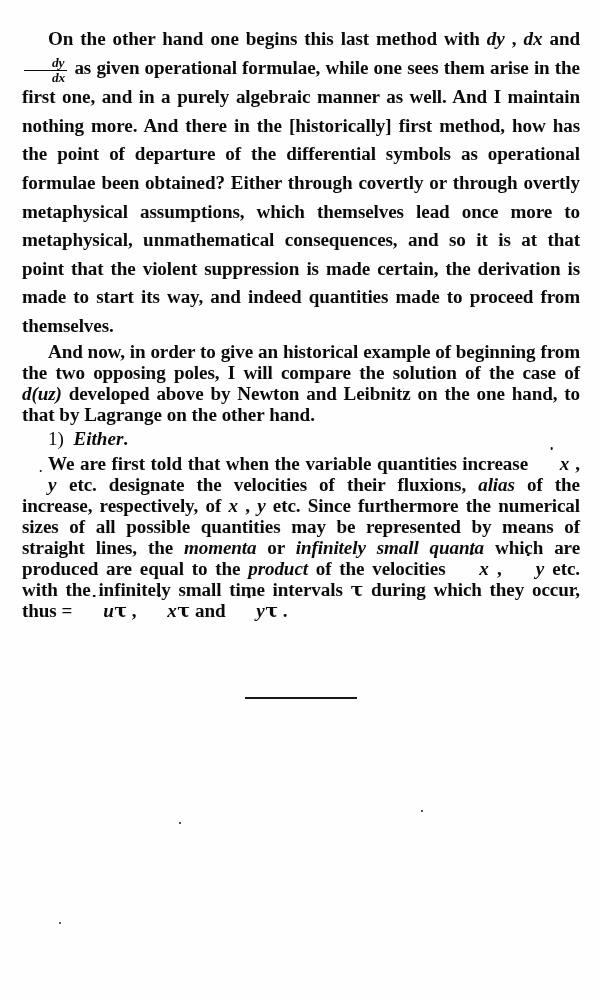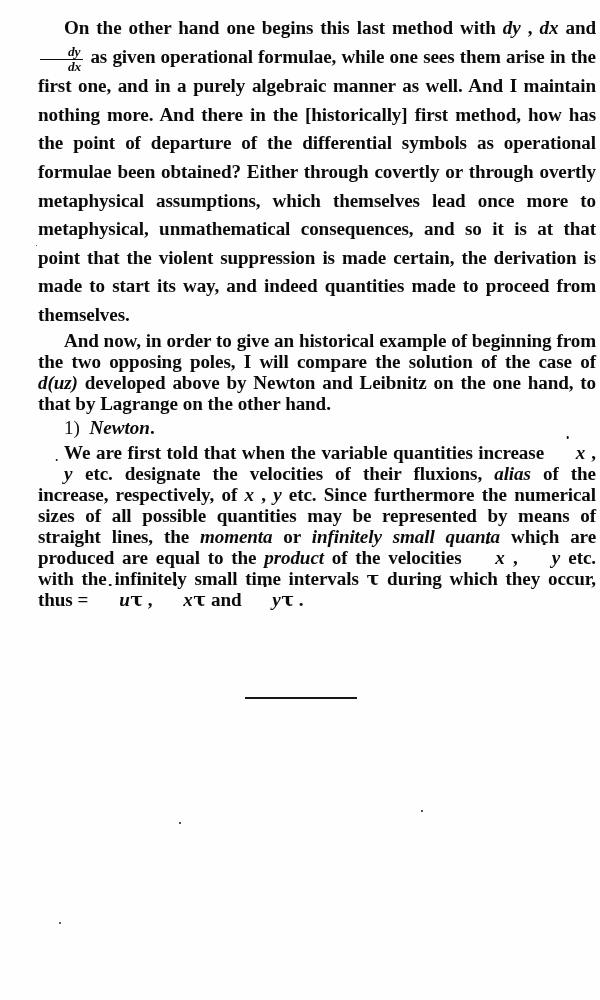--- a/index.html
+++ b/index.html
@@ -21,23 +21,22 @@
     width: 600px;
     height: 1000px;
     background: #fefefe;
     padding: 0;
     box-sizing: border-box;
   }
 
   .textblock {
     position: absolute;
     left: 22px;
-    top: 14px;
+    top: 25px;
     width: 558px;
-    margin-left: 16px;
   }
 
   
   p.para {
     margin: 0;
     text-align: justify;
     text-align-last: left;
     font-size: 19.1px;
     line-height: 21px;
     font-weight: 700;
@@ -129,21 +128,21 @@
 <body>
 
 <div class="page">
 
   <div class="textblock">
 
     <p class="para indent frac-host"><span>On the other hand one begins this last method with </span><i>dy</i><span> , </span><i>dx</i><span> and </span><span class="frac"><span class="num">dy</span><span class="den">dx</span></span><span> as given operational formulae, while one sees them arise in the first one, and in a purely algebraic manner as well. And I maintain nothing more. And there in the [historically] first method, how has the point of departure of the differential symbols as operational formulae been obtained? Either through covertly or through overtly metaphysical assumptions, which themselves lead once more to metaphysical, unmathematical consequences, and so it is at that point that the violent suppression is made certain, the derivation is made to start its way, and indeed quantities made to proceed from themselves.</span></p>
 
     <p class="para indent"><span>And now, in order to give an historical example of beginning from the two opposing poles, I will compare the solution of the case of </span><i>d(uz)</i><span> developed above by Newton and Leibnitz on the one hand, to that by Lagrange on the other hand.</span></p>
 
-    <p class="item"><span class="num">1)</span>&nbsp;&nbsp;<span class="name">Newton</span><span>.</span></p>
+    <p class="item"><span class="num">1)</span>&nbsp;&nbsp;<span class="name">Either</span><span>.</span></p>
 
     <p class="para indent"><span>We are first told that when the variable quantities increase </span><span class="dotvar">x</span><span> , </span><span class="dotvar ydot">y</span><span> etc. designate the velocities of their fluxions, </span><i>alias</i><span> of the increase, respectively, of </span><i>x</i><span> , </span><i>y</i><span> etc. Since furthermore the numerical sizes of all possible quantities may be represented by means of straight lines, the </span><i>momenta</i><span> or </span><i>infinitely small quanta</i><span> which are produced are equal to the </span><i>product</i><span> of the velocities </span><span class="dotvar">x</span><span> , </span><span class="dotvar ydot">y</span><span> etc. with the infinitely small time intervals </span><span class="tau">τ</span><span> during which they occur, thus = </span><span class="dotvar udot">u</span><span class="tau">τ</span><span> , </span><span class="dotvar">x</span><span class="tau">τ</span><span> and </span><span class="dotvar ydot">y</span><span class="tau">τ</span><span> .</span></p>
 
   </div>
 
   <div class="rule"></div>
 
   <div class="speckle" style="left:59px; top:922px; width:2px; height:2px;"></div>
   <div class="speckle" style="left:179px; top:822px; width:1.6px; height:1.6px;"></div>
   <div class="speckle" style="left:421px; top:810px; width:1.6px; height:1.6px;"></div>

